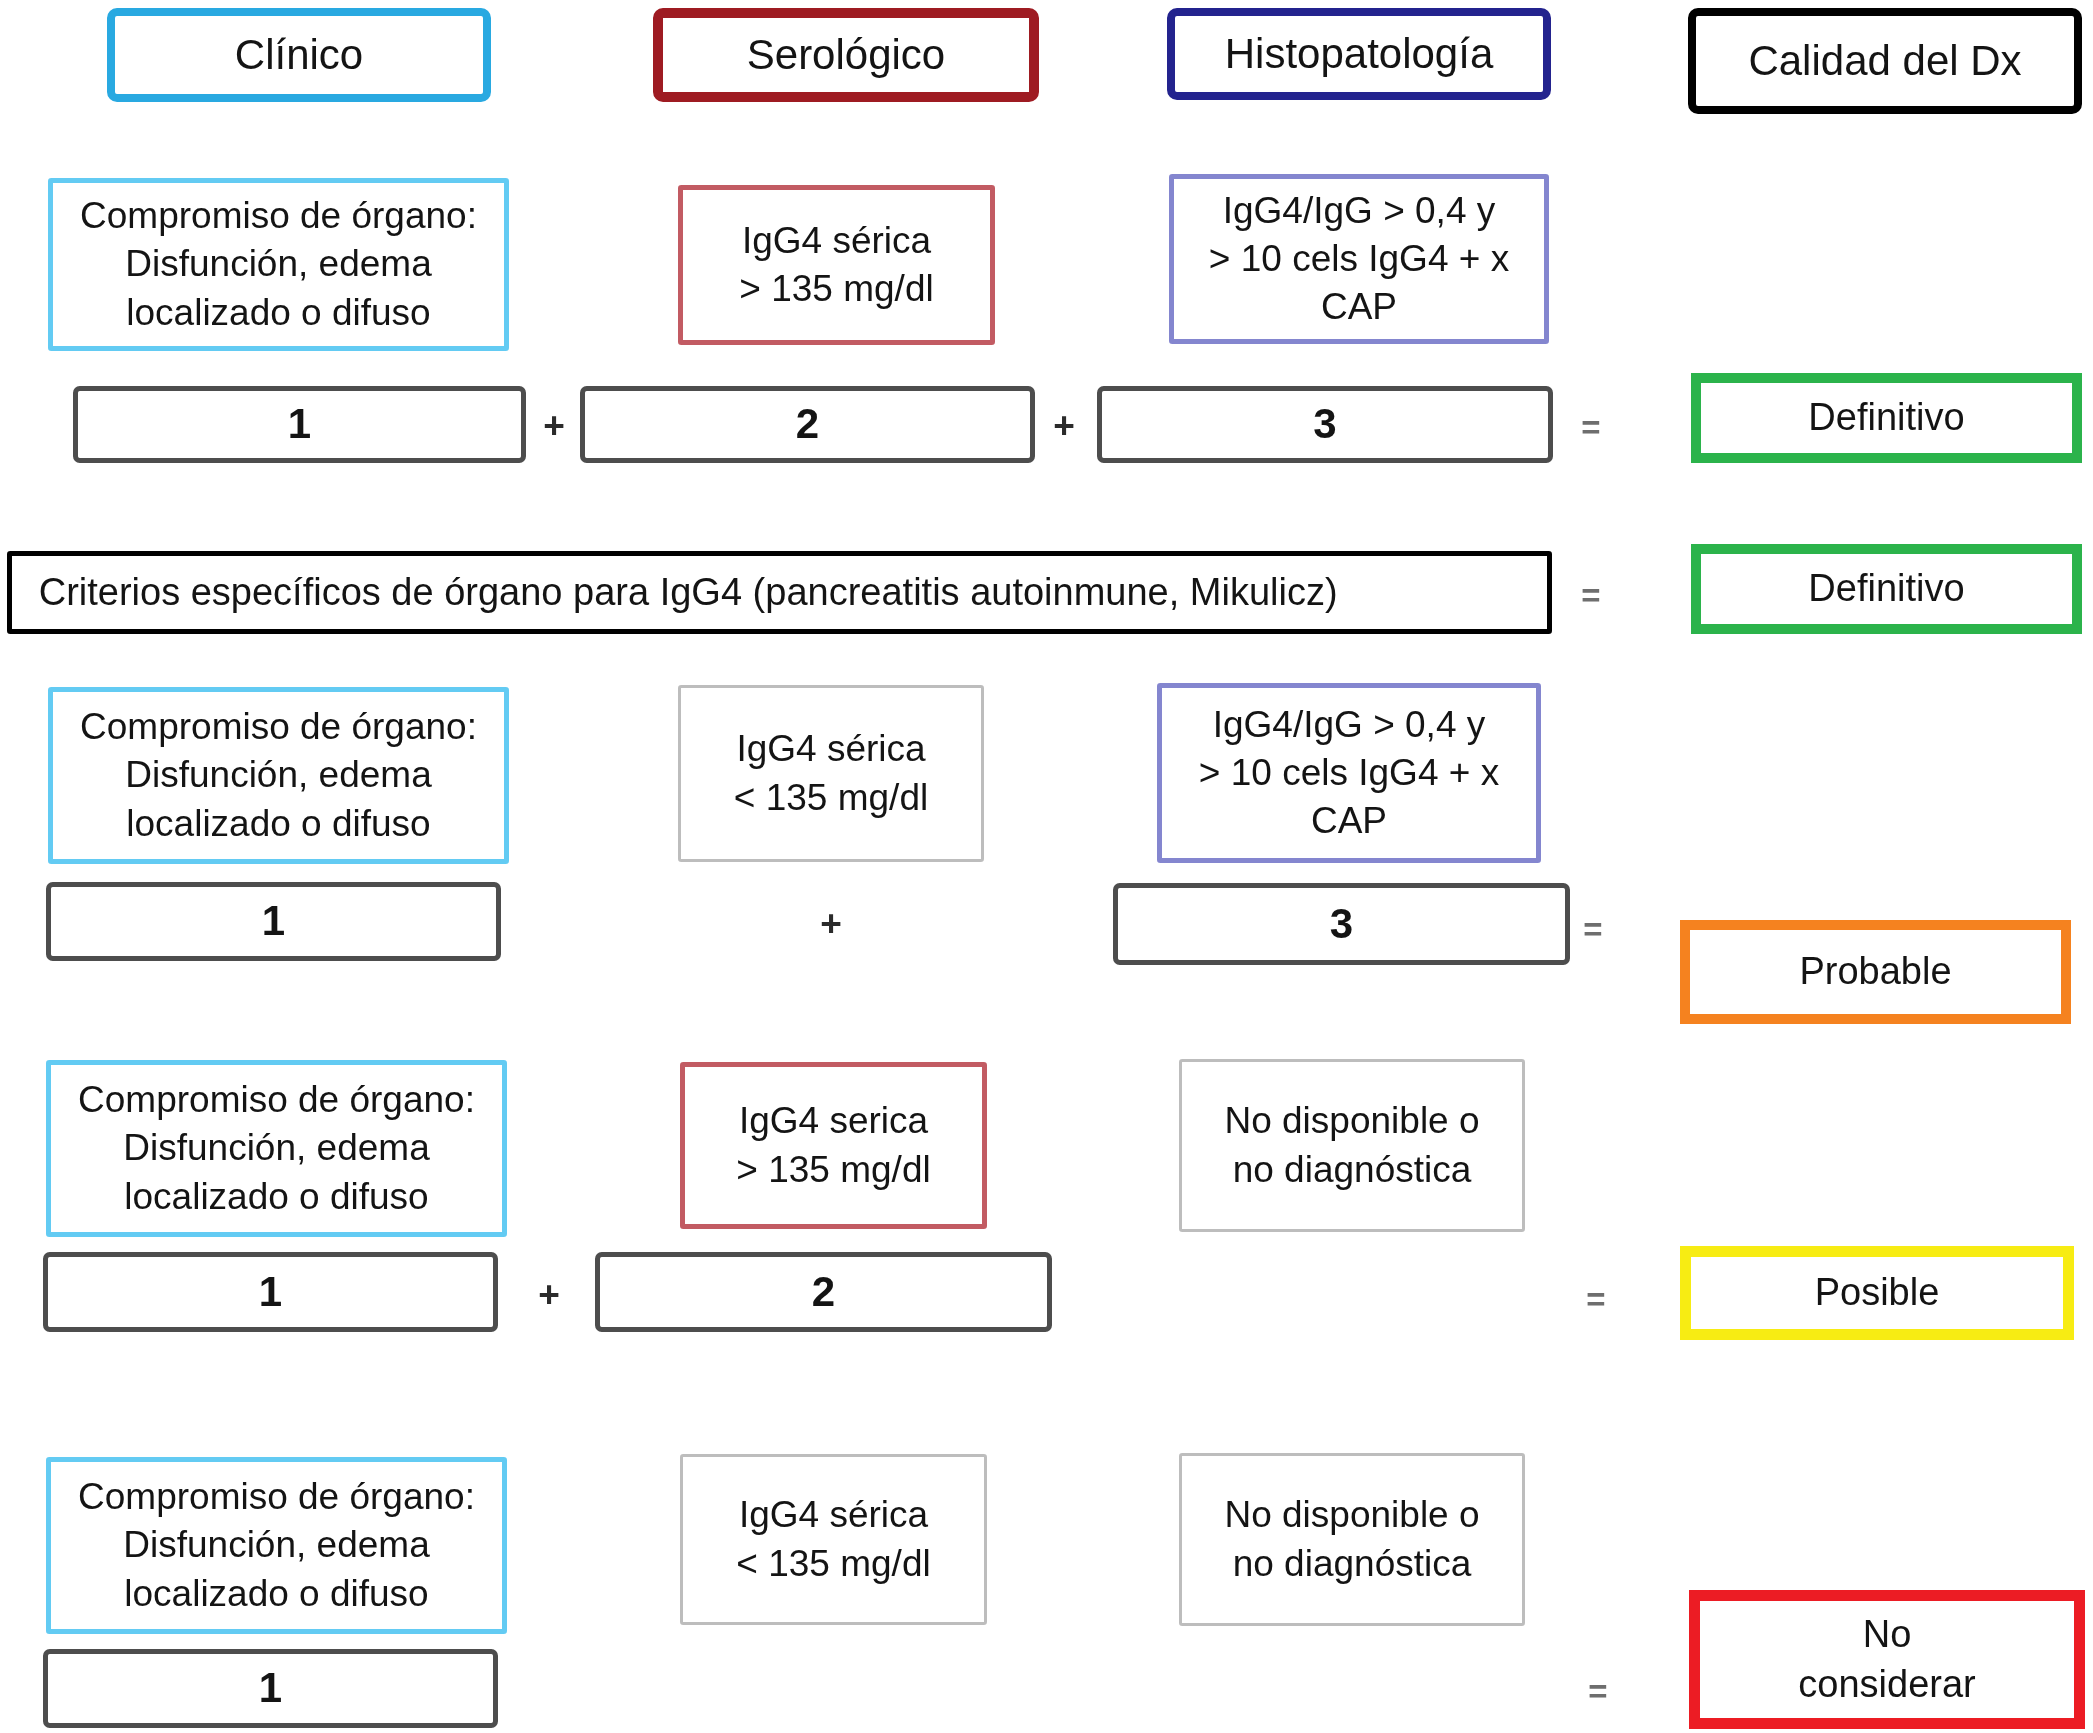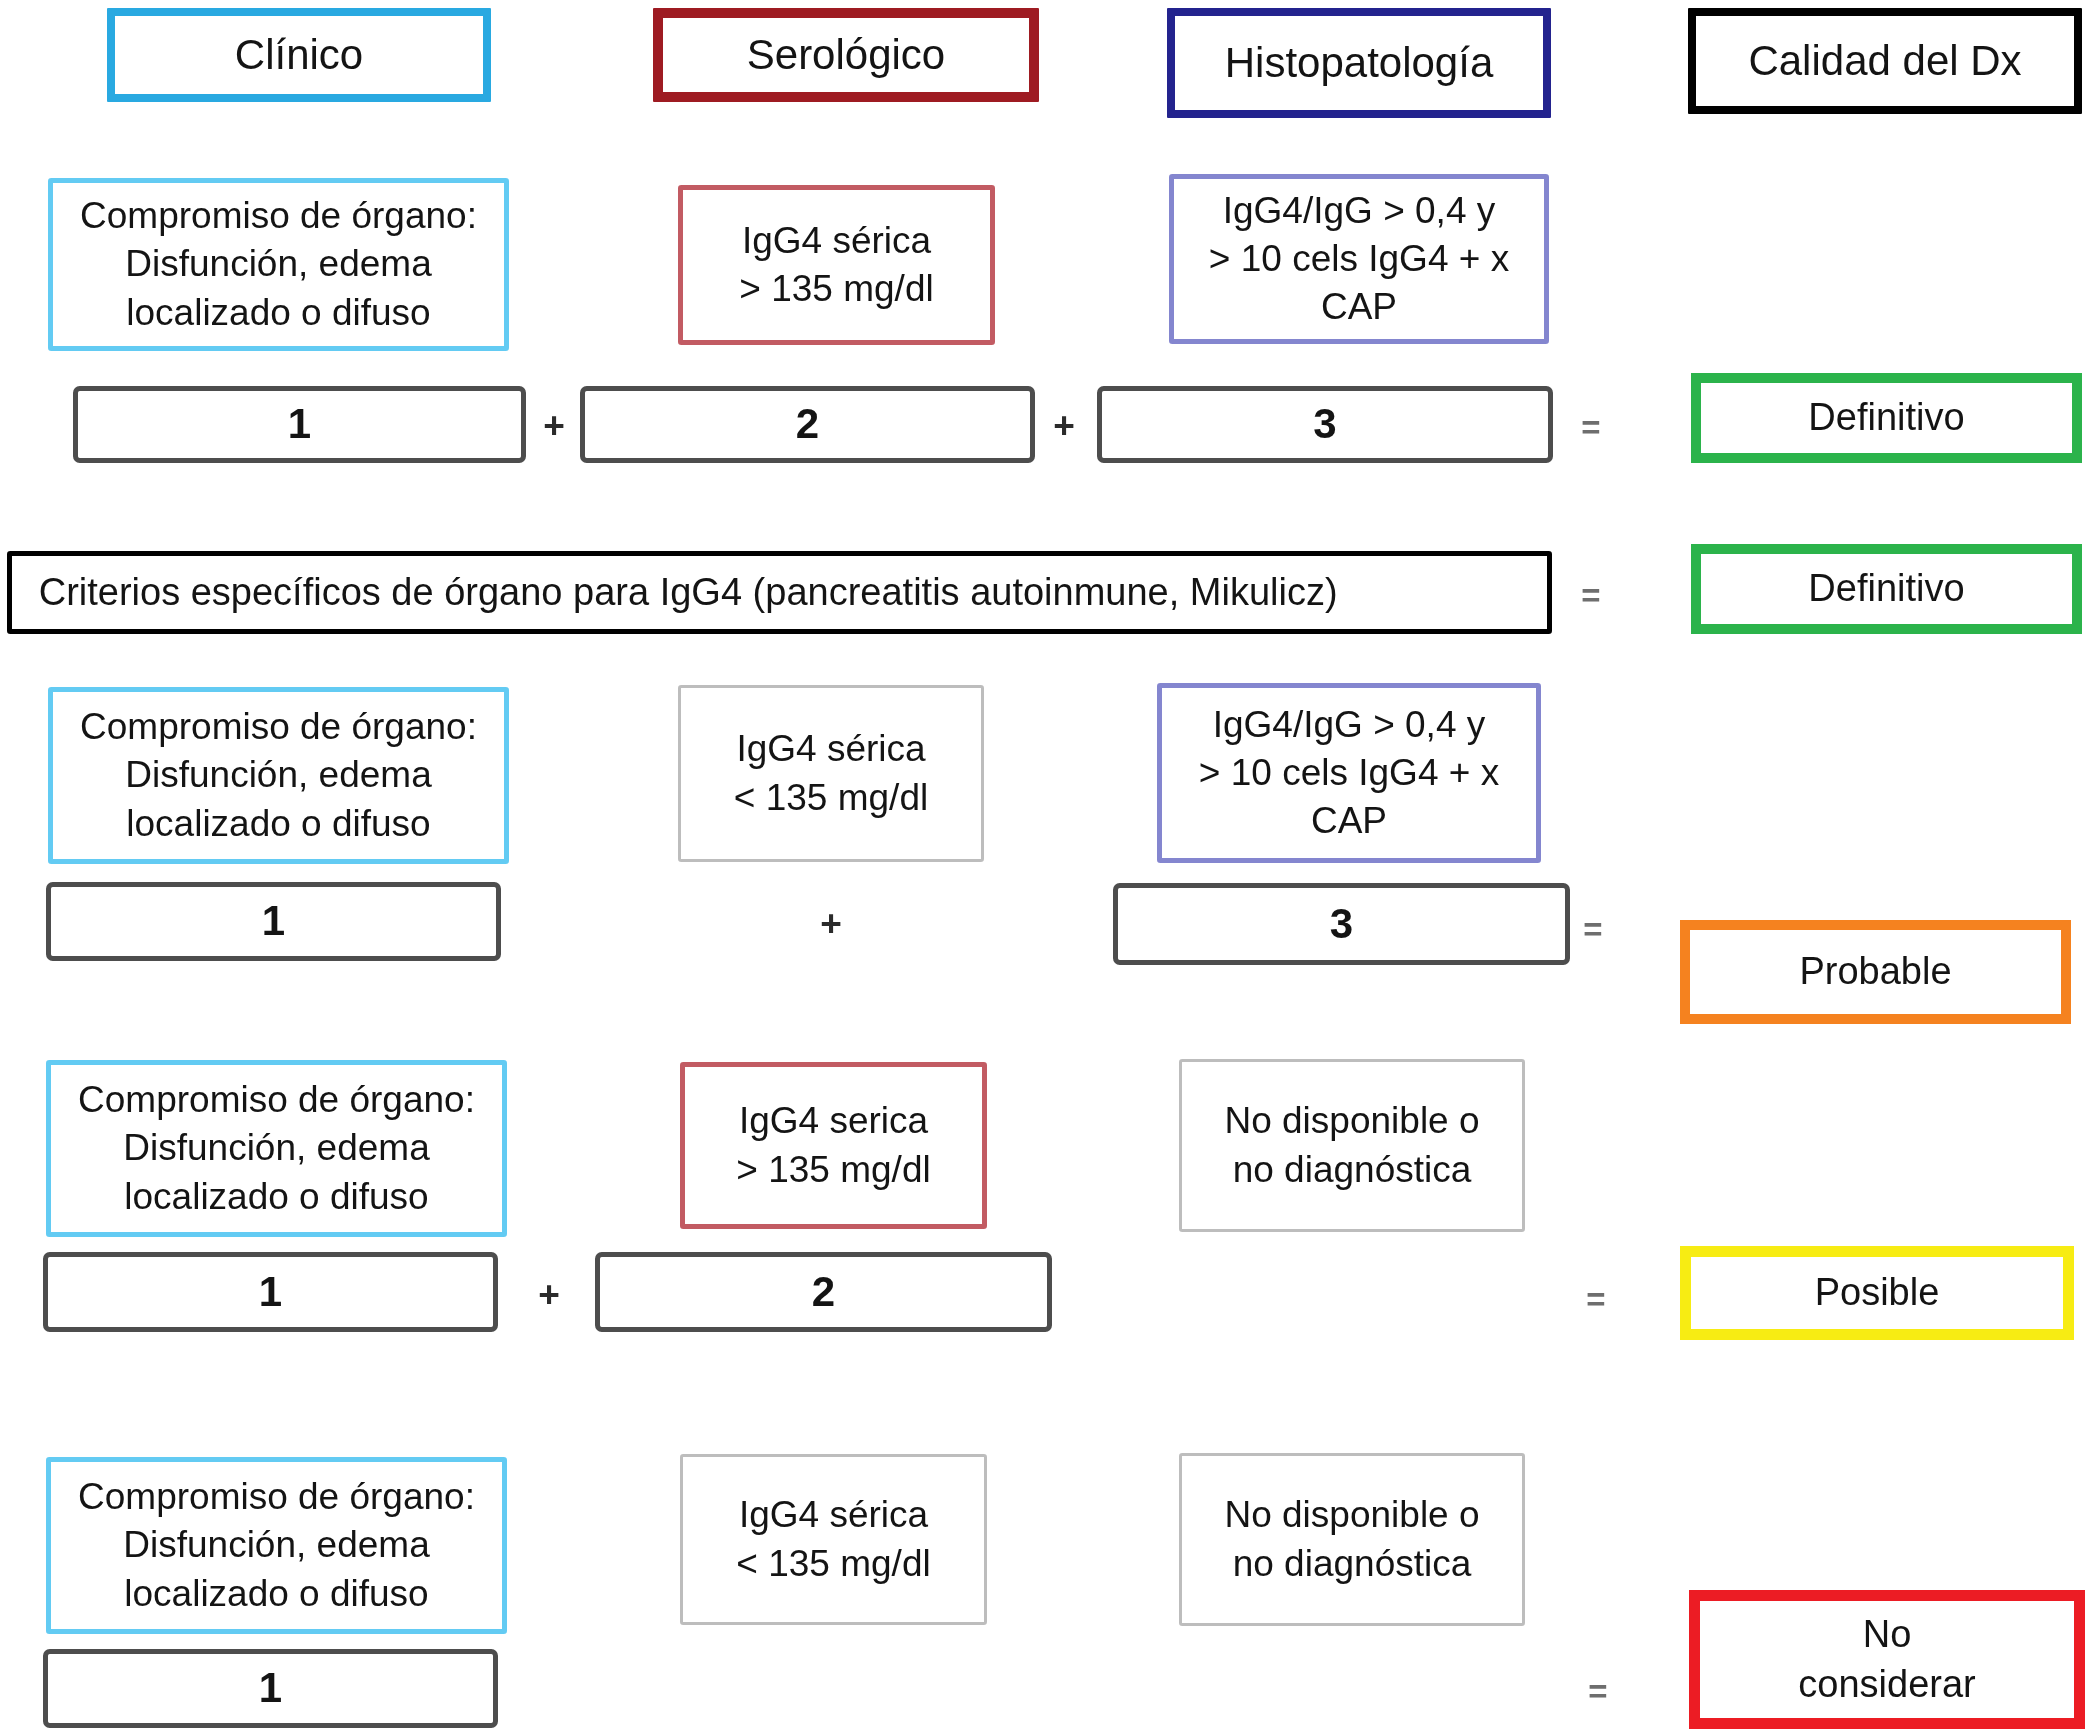--- a/index.html
+++ b/index.html
@@ -23,21 +23,21 @@
     display: flex;
     align-items: center;
     justify-content: center;
     text-align: center;
     white-space: pre-line;
     line-height: 1.3;
   }
   .hdr {
     border: 8.3px solid #000;
     font-size: 42px;
-    border-radius: 1px;
+    border-radius: 10px;
   }
   .hdr-heavy { border-width: 10px; }
   .crit {
     border: 5px solid #999;
     font-size: 37px;
     border-radius: 3.3px;
   }
   .crit-thin { border-width: 3.3px; }
   .score {
     border: 5px solid #4d4d4d;
@@ -72,21 +72,21 @@
     color: #6e6e6e;
   }
 </style>
 </head>
 <body>
 
 <div id="canvas">
 
   <div class="box hdr" style="left: 107px; top: 8.3px; width: 384px; height: 94px; border-color: rgb(41, 169, 225);">Clínico</div>
   <div class="box hdr hdr-heavy" style="left: 653px; top: 8.3px; width: 386px; height: 94px; border-color: rgb(158, 27, 34);">Serológico</div>
-  <div class="box hdr" style="left: 1167px; top: 8.3px; width: 384px; height: 110px; border-color: rgb(35, 35, 142);">Histopatología</div>
+  <div class="box hdr" style="left: 1167px; top: 8.3px; width: 384px; height: 92px; border-color: rgb(35, 35, 142);">Histopatología</div>
   <div class="box hdr" style="left: 1688px; top: 8.3px; width: 394px; height: 106px; border-color: rgb(0, 0, 0);">Calidad del Dx</div>
 
   <div class="box crit" style="left: 48px; top: 178px; width: 461px; height: 173px; border-color: rgb(99, 203, 243);">Compromiso de órgano:
 Disfunción, edema
 localizado o difuso</div>
   <div class="box crit" style="left: 678px; top: 185px; width: 317px; height: 160px; border-color: rgb(194, 91, 99);">IgG4 sérica
 &gt; 135 mg/dl</div>
   <div class="box crit" style="left: 1169px; top: 174px; width: 380px; height: 170px; border-color: rgb(132, 134, 207);">IgG4/IgG &gt; 0,4 y
 &gt; 10 cels IgG4 + x
 CAP</div>

